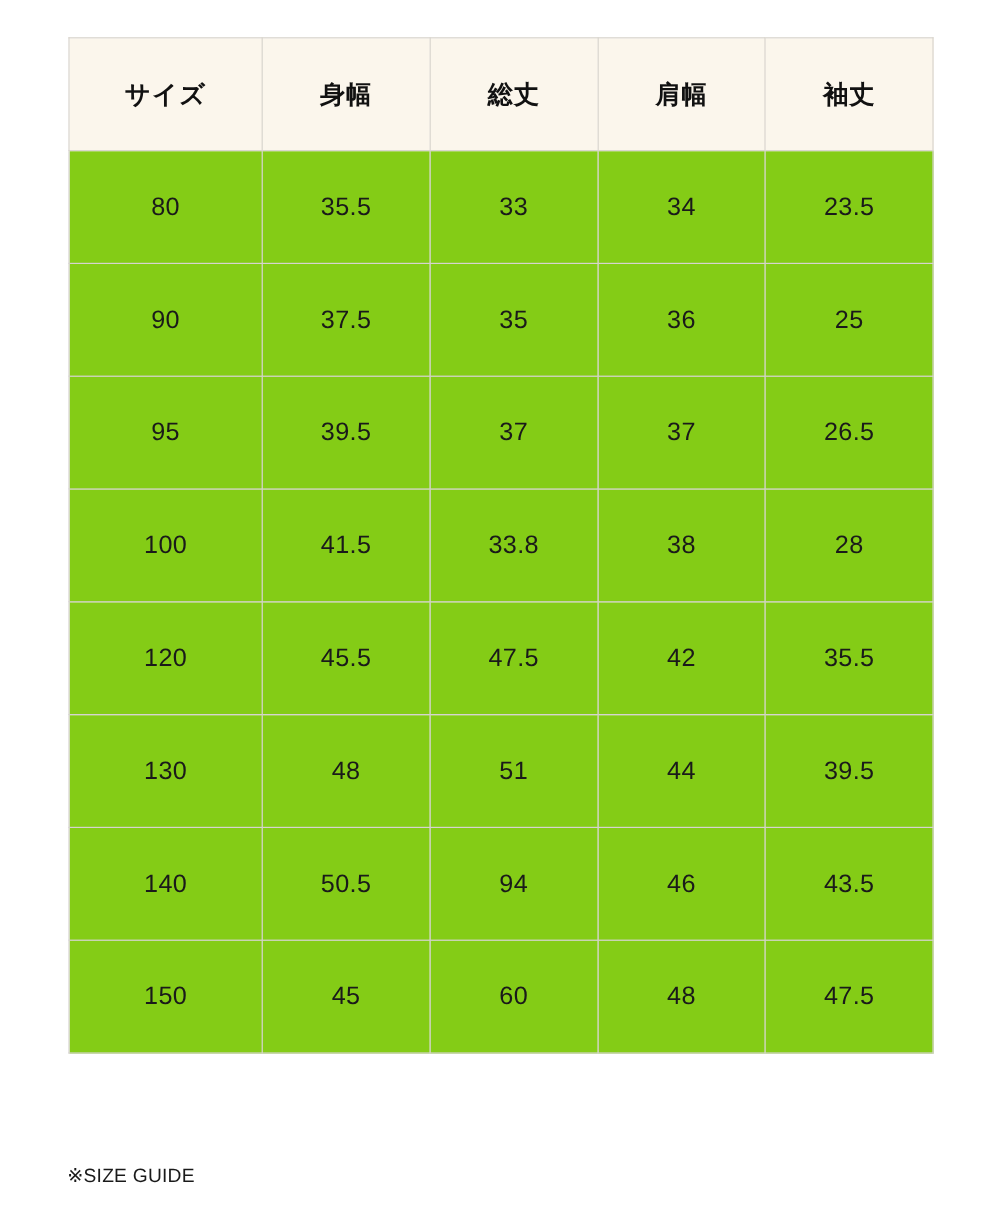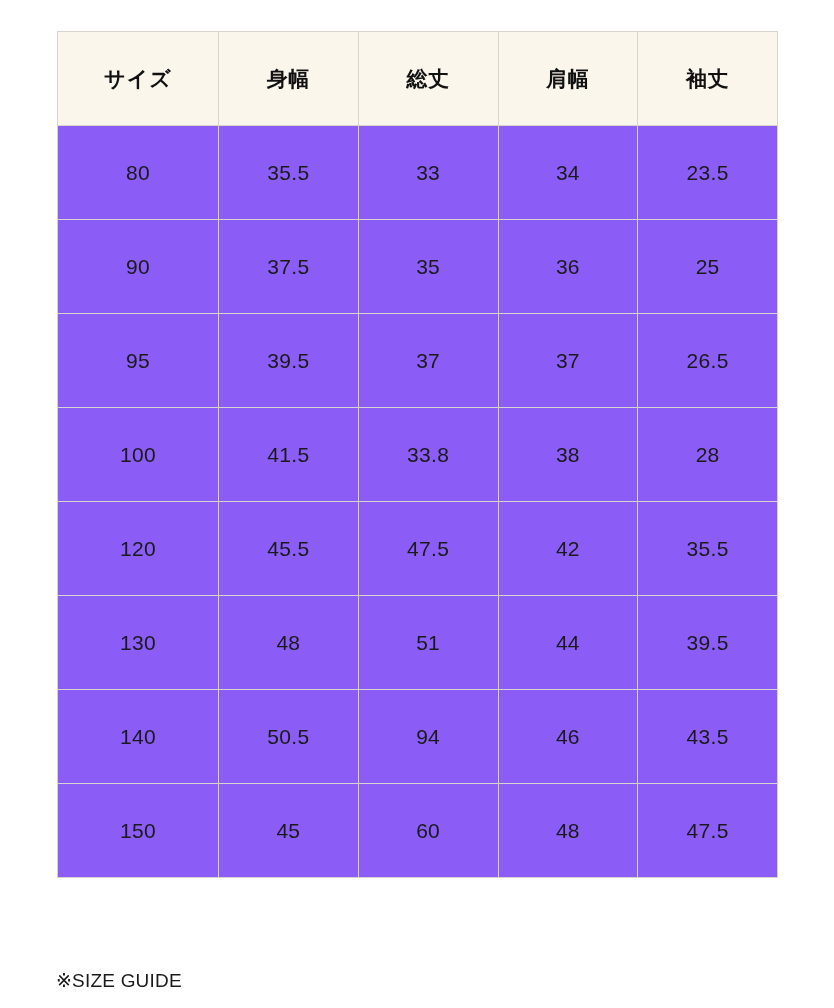--- a/index.html
+++ b/index.html
@@ -51,32 +51,32 @@
     font-size: 21px;
     font-weight: bold;
     letter-spacing: 0.6px;
     color: #111111;
     border-color: #d9d5ce;
   }
   table.size-table thead th.first-head {
     letter-spacing: 1.2px;
   }
   table.size-table tbody td {
-    background: #8b5cf6;
+    background: #84cc16;
     height: 93px;
     font-size: 21px;
     font-weight: normal;
     letter-spacing: 0.3px;
     color: #1a1a1a;
   }
   .note {
     position: absolute;
     left: 56px;
     top: 968px;
-    font-size: 19px;
+    font-size: 16px;
     line-height: 26px;
     letter-spacing: 0.2px;
     color: #1a1a1a;
     white-space: nowrap;
   }
 </style>
 </head>
 <body>
 
 <div class="page">

